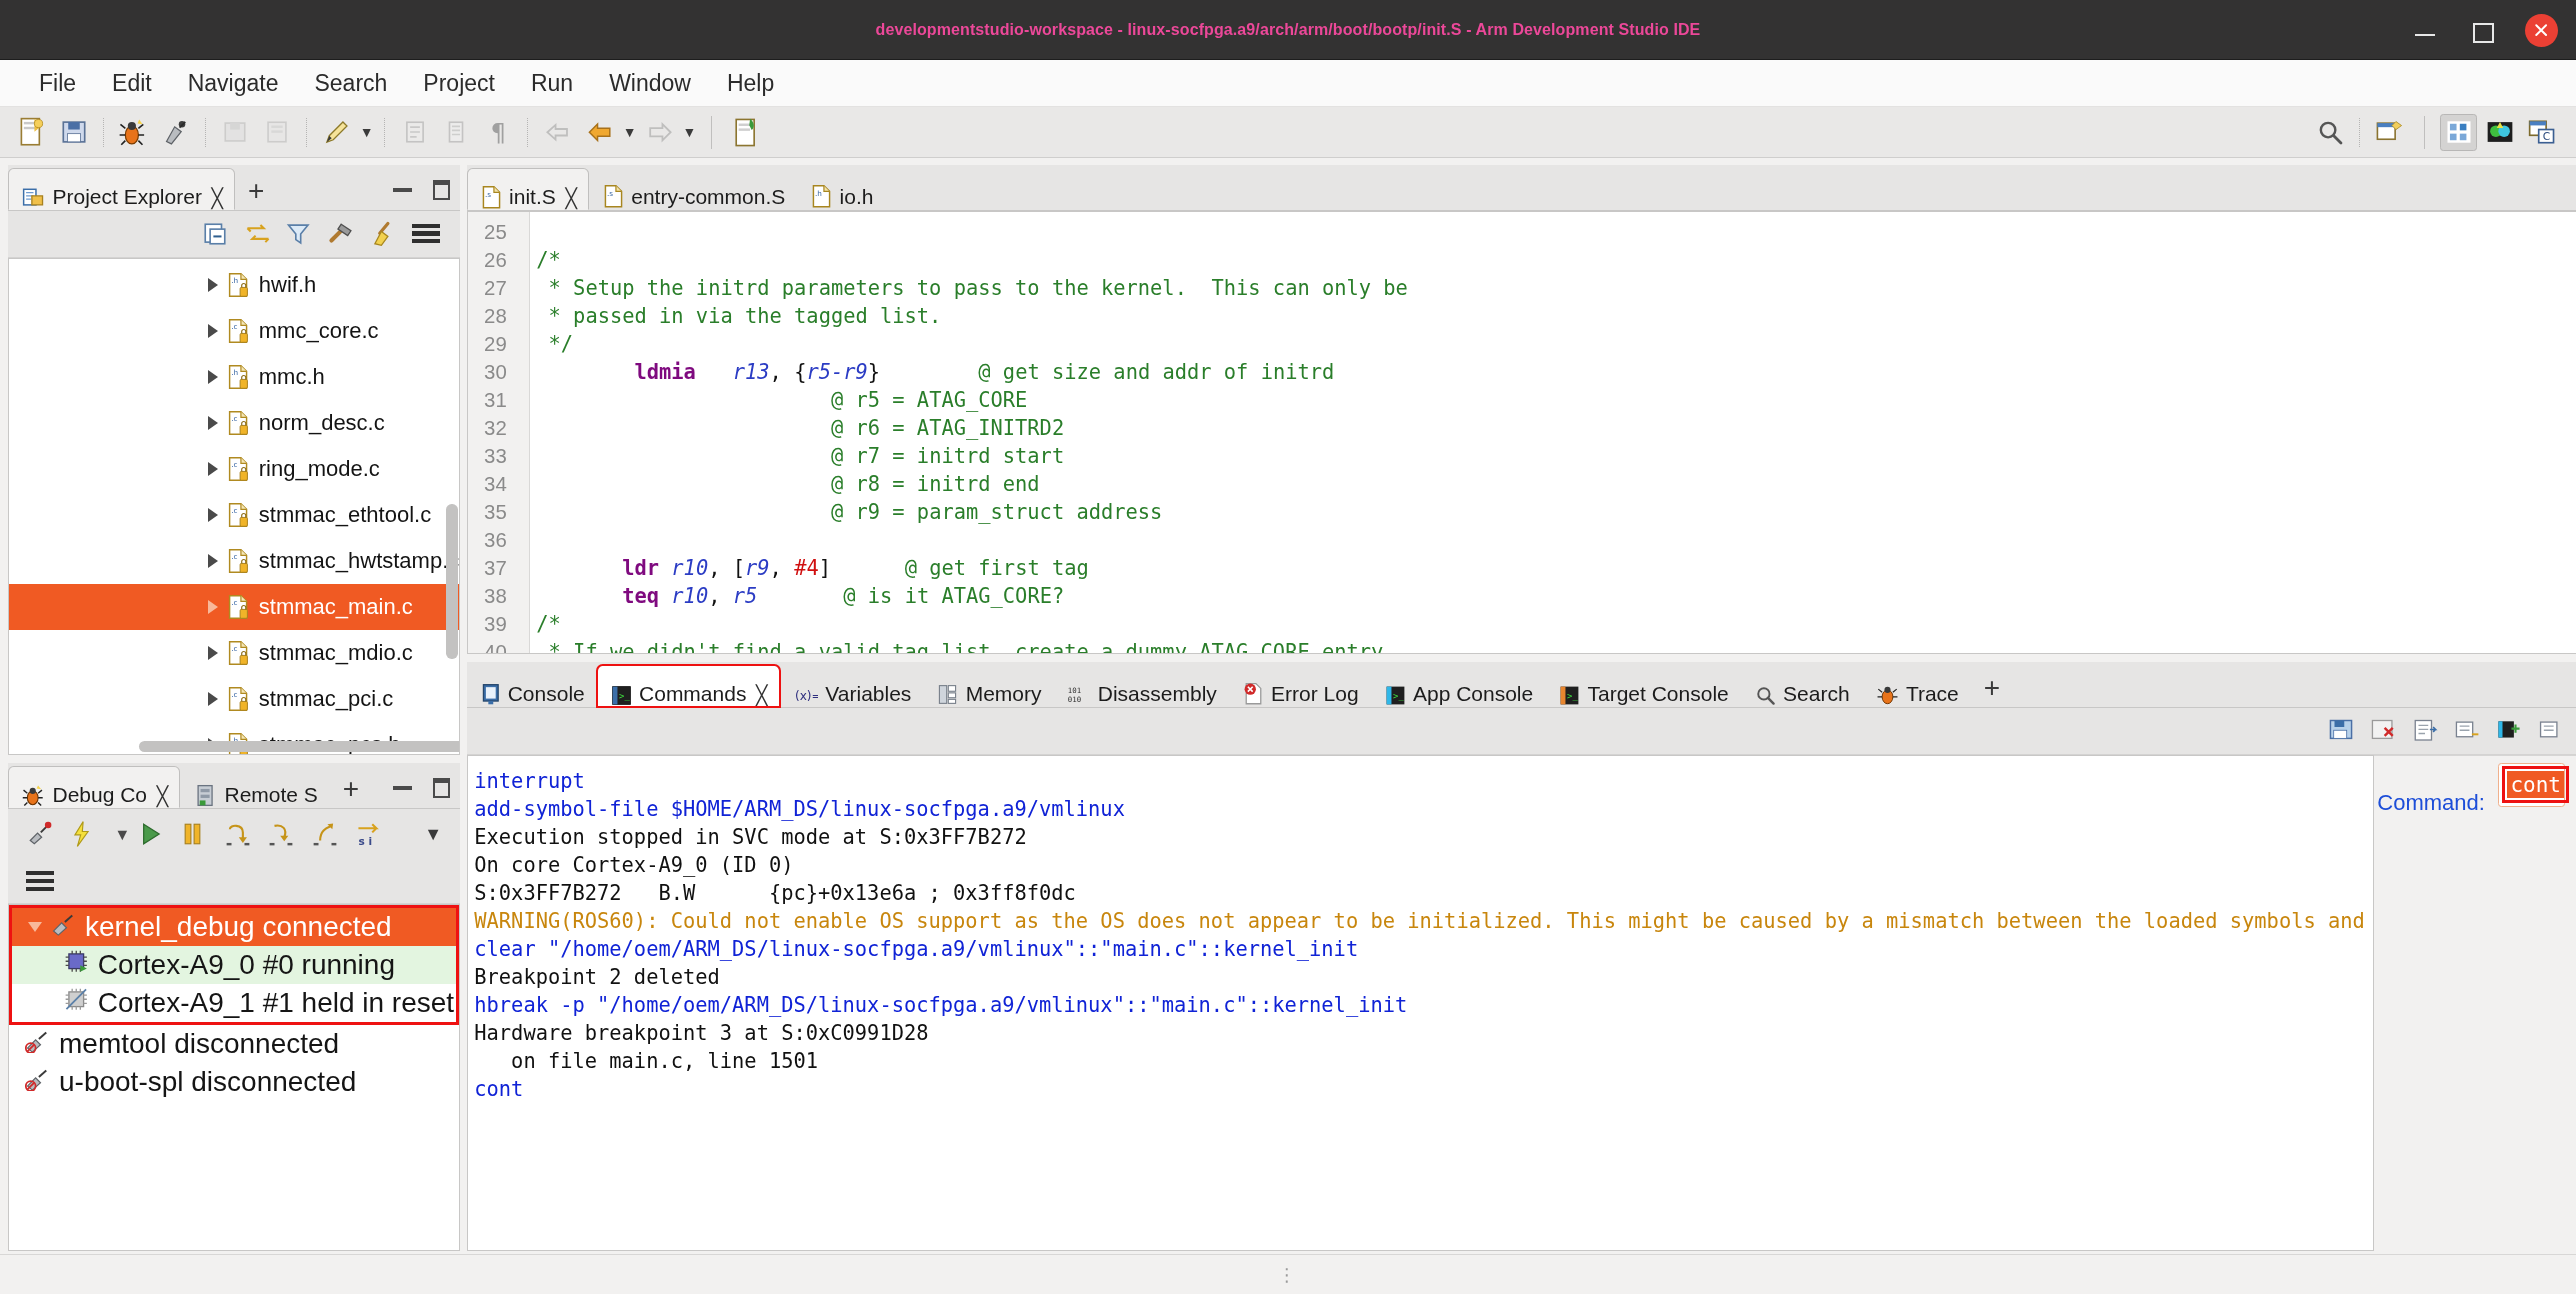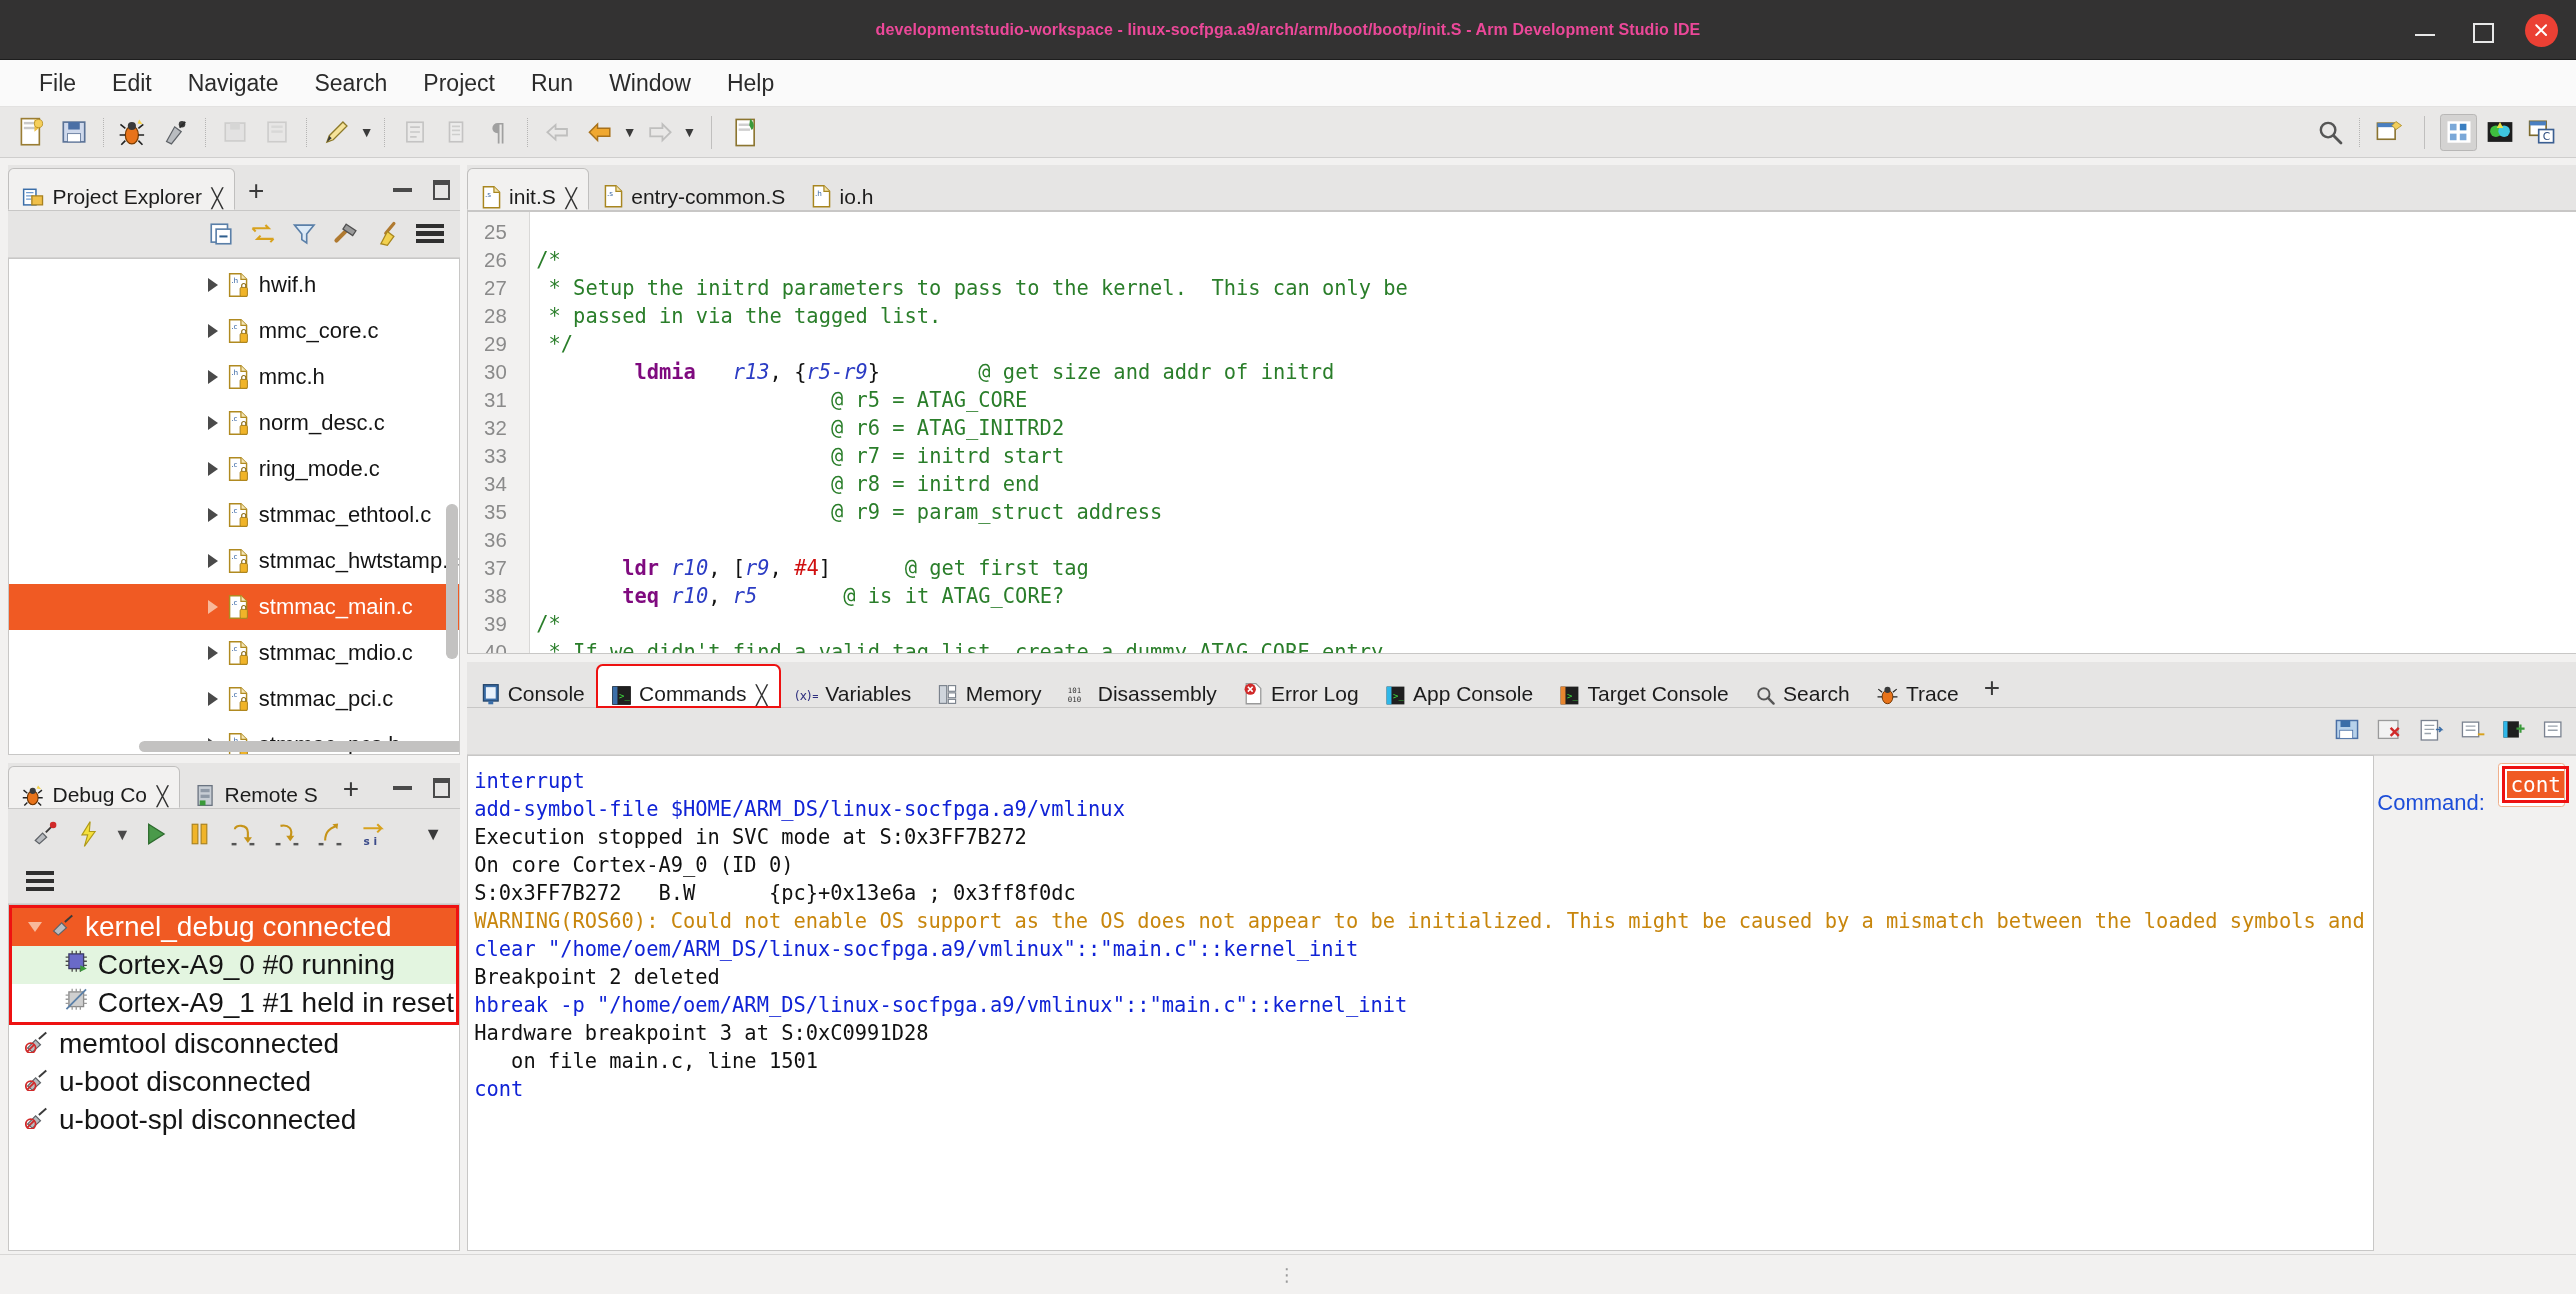--- a/index.html
+++ b/index.html
@@ -137,21 +137,21 @@
   }
   .vc-min { width: 19.6px; height: 3.3px; background: #4a4a4a; }
   .vc-max { width: 17px; height: 19.6px; border: 2.4px solid #4a4a4a; border-top-width: 5.7px; }
 
   .view-toolbar {
     height: 47px; background: #e6e5e4;
     display: flex; align-items: center; justify-content: flex-end;
     gap: 4.9px; padding-right: 11.4px;
     border-bottom: 0.8px solid #d4d3d2;
   }
-  .vtb-btn { width: 37px; height: 37px; display:flex; align-items:center; justify-content:center; }
+  .vtb-btn { width: 37px; height: 37px; display:flex; align-items:center; justify-content:flex-start; }
   .hamburger { width: 28px; height: 19.6px; display: flex; flex-direction: column; justify-content: space-between; }
   .hamburger span { display: block; height: 4.1px; background: #2f2f2f; }
 
   .view-body {
     flex: 1; background: #ffffff;
     border: 0.8px solid #c8c7c6;
     overflow: hidden; position: relative;
     min-height: 0;
   }
 
@@ -787,29 +787,20 @@
                 </svg></span>
               <span>memtool disconnected</span>
             </div>
             <div class="dbg-row">
               <span><svg width="24.5" height="23" viewBox="0 0 30 28">
                   <path d="M3 22 L13 12 L19 18 L9 27 Z" fill="#b9bcc0" stroke="#5d6166" stroke-width="1.4"></path>
                   <path d="M17 11 L26 3" stroke="#3a3a3a" stroke-width="2.4"></path>
                   <circle cx="7" cy="22" r="6" fill="none" stroke="#d02a2a" stroke-width="2.2"></circle>
                   <path d="M3 26 L11 18" stroke="#d02a2a" stroke-width="2.2"></path>
                 </svg></span>
-              <span>u-boot disconnected</span>
-            </div>
-            <div class="dbg-row">
-              <span><svg width="24.5" height="23" viewBox="0 0 30 28">
-                  <path d="M3 22 L13 12 L19 18 L9 27 Z" fill="#b9bcc0" stroke="#5d6166" stroke-width="1.4"></path>
-                  <path d="M17 11 L26 3" stroke="#3a3a3a" stroke-width="2.4"></path>
-                  <circle cx="7" cy="22" r="6" fill="none" stroke="#d02a2a" stroke-width="2.2"></circle>
-                  <path d="M3 26 L11 18" stroke="#d02a2a" stroke-width="2.2"></path>
-                </svg></span>
               <span>u-boot-spl disconnected</span>
             </div>
           </div>
       </div>
 
     </div>
   </div>
 
   <div class="col-mid">
 

